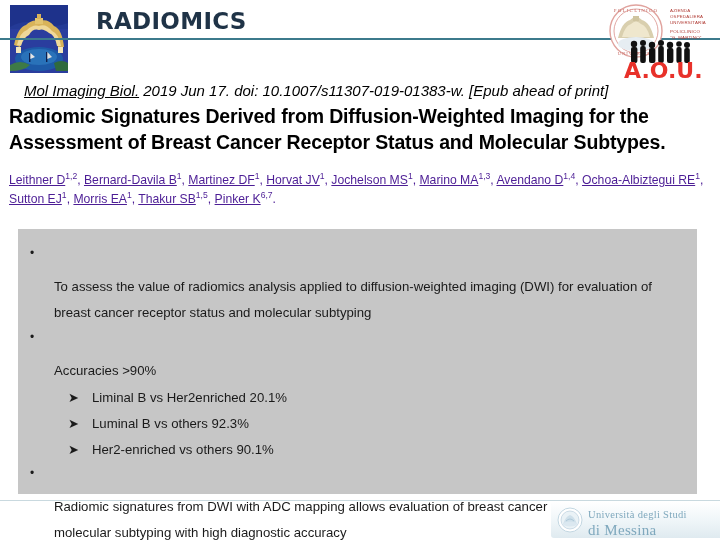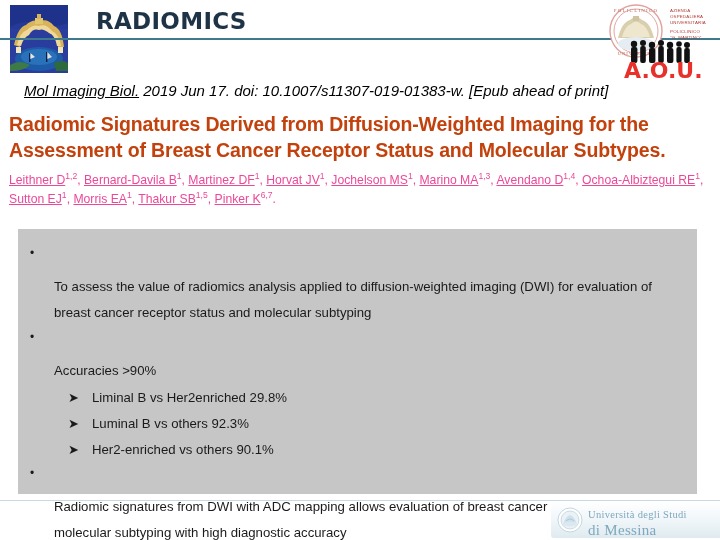--- a/index.html
+++ b/index.html
@@ -83,34 +83,33 @@
 
   
   .article-title {
     position: absolute;
     left: 9px; top: 104px;
     width: 706px;
     font-family: "Liberation Sans", sans-serif;
     font-size: 19.5px;
     font-weight: bold;
     line-height: 1.33;
-    color: #c2410c;
+    color: #000000;
     letter-spacing: -0.15px;
-    margin-top: 8px;
   }
 
   
   .authors {
     position: absolute;
     left: 9px; top: 171px;
     width: 706px;
     font-family: "Liberation Sans", sans-serif;
     font-size: 12.2px;
     line-height: 1.55;
-    color: #ec4899;
+    color: #4c1d95;
   }
   .authors .au {
     text-decoration: underline;
   }
   .authors sup {
     font-size: 8.6px;
     text-decoration: none;
     display: inline-block;
     vertical-align: super;
     line-height: 0;
@@ -318,21 +317,21 @@
         <div class="bullet">
           <div class="marker">•</div>
           <div class="btext">To assess the value of radiomics analysis applied to diffusion-weighted imaging (DWI) for evaluation of breast cancer receptor status and molecular subtyping</div>
         </div>
         <div class="bullet">
           <div class="marker">•</div>
           <div class="btext">Accuracies &gt;90%</div>
         </div>
         <div class="subbullet">
           <div class="marker">➤</div>
-          <div class="btext">Liminal B vs Her2enriched 29.8%</div>
+          <div class="btext">Liminal B vs Her2enriched 20.1%</div>
         </div>
         <div class="subbullet">
           <div class="marker">➤</div>
           <div class="btext">Luminal B vs others 92.3%</div>
         </div>
         <div class="subbullet">
           <div class="marker">➤</div>
           <div class="btext">Her2-enriched vs others 90.1%</div>
         </div>
         <div class="bullet">

